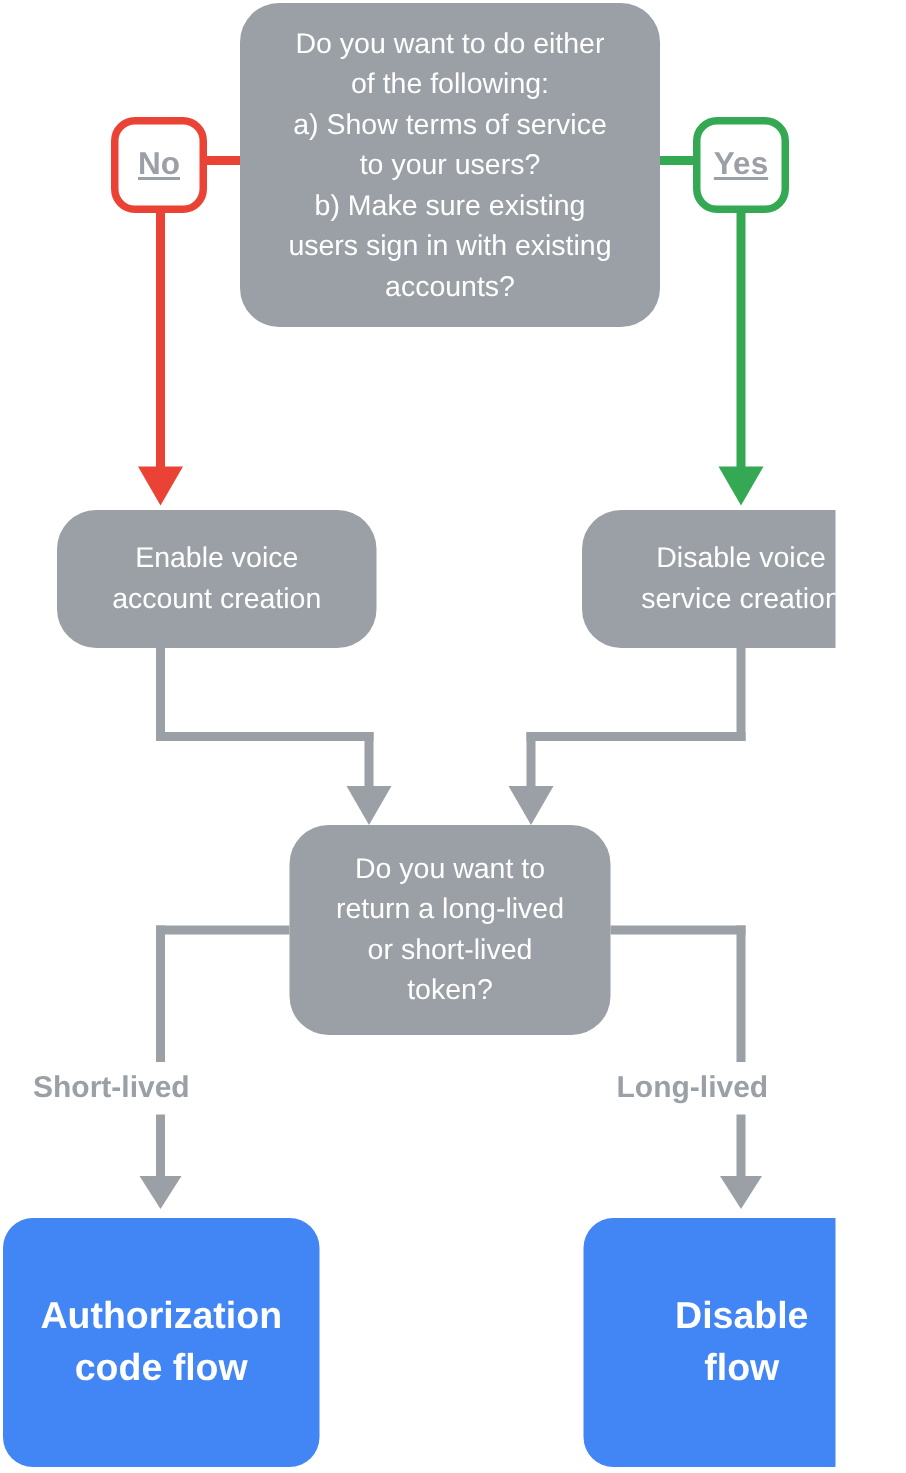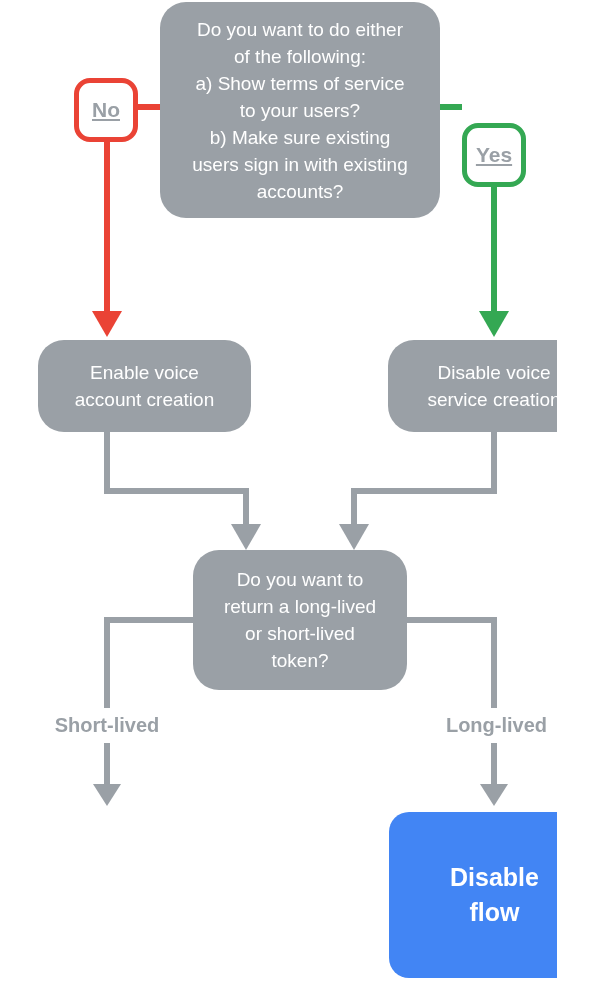--- a/index.html
+++ b/index.html
@@ -85,21 +85,21 @@
     border-right-width: 14px;
     border-top-width: 22px;
   }
 
   
   .wlabel {
     background: #fff;
     color: var(--label-text);
     font-weight: bold;
     font-size: 20px;
-    display: flex; align-items: center; justify-content: center;
+    display: flex; align-items: center; justify-content: flex-start;
     z-index: 3;
   }
 </style>
 </head>
 <body>
 
 <div class="canvas">
 
   <div class="abs gbox" style="left:160px; top:2px; width:280px; height:216px;">
     <span>Do you want to do either
@@ -112,21 +112,21 @@
   </div>
 
   <div class="abs line red" style="left:138px; top:104px; width:22px; height:6px;"></div>
   <div class="abs badge no" style="left:74px; top:78px; width:64px; height:64px;">
     <span>No</span>
   </div>
   <div class="abs line red" style="left:104px; top:142px; width:6px; height:170px;"></div>
   <div class="abs arrow red" style="left:92px; top:311px;"></div>
 
   <div class="abs line green" style="left:440px; top:104px; width:22px; height:6px;"></div>
-  <div class="abs badge yes" style="left:462px; top:78px; width:64px; height:64px;margin-top:45px;">
+  <div class="abs badge yes" style="left:462px; top:78px; width:64px; height:64px;">
     <span>Yes</span>
   </div>
   <div class="abs line green" style="left:491px; top:142px; width:6px; height:170px;"></div>
   <div class="abs arrow green" style="left:479px; top:311px;"></div>
 
   <div class="abs gbox" style="left:2px; top:340px; width:213px; height:92px;margin-left:36px;">
     <span>Enable voice
 account creation</span>
   </div>
   <div class="abs gbox" style="left:388px; top:340px; width:212px; height:92px;">
@@ -158,18 +158,22 @@
   </div>
   <div class="abs arrow small" style="left:93px; top:784px;"></div>
 
   <div class="abs line" style="left:407px; top:617px; width:90px; height:6px;"></div>
   <div class="abs line" style="left:491px; top:617px; width:6px; height:168px;"></div>
   <div class="abs wlabel" style="left:411px; top:708px; width:171px; height:35px;">
     <span>Long-lived</span>
   </div>
   <div class="abs arrow small" style="left:480px; top:784px;"></div>
 
+  <div class="abs bbox" style="left:2px; top:812px; width:211px; height:166px;">
+    <span>Authorization
+code flow</span>
+  </div>
   <div class="abs bbox" style="left:389px; top:812px; width:211px; height:166px;">
     <span>Disable
 flow</span>
   </div>
 
 </div>
 
 </body></html>

